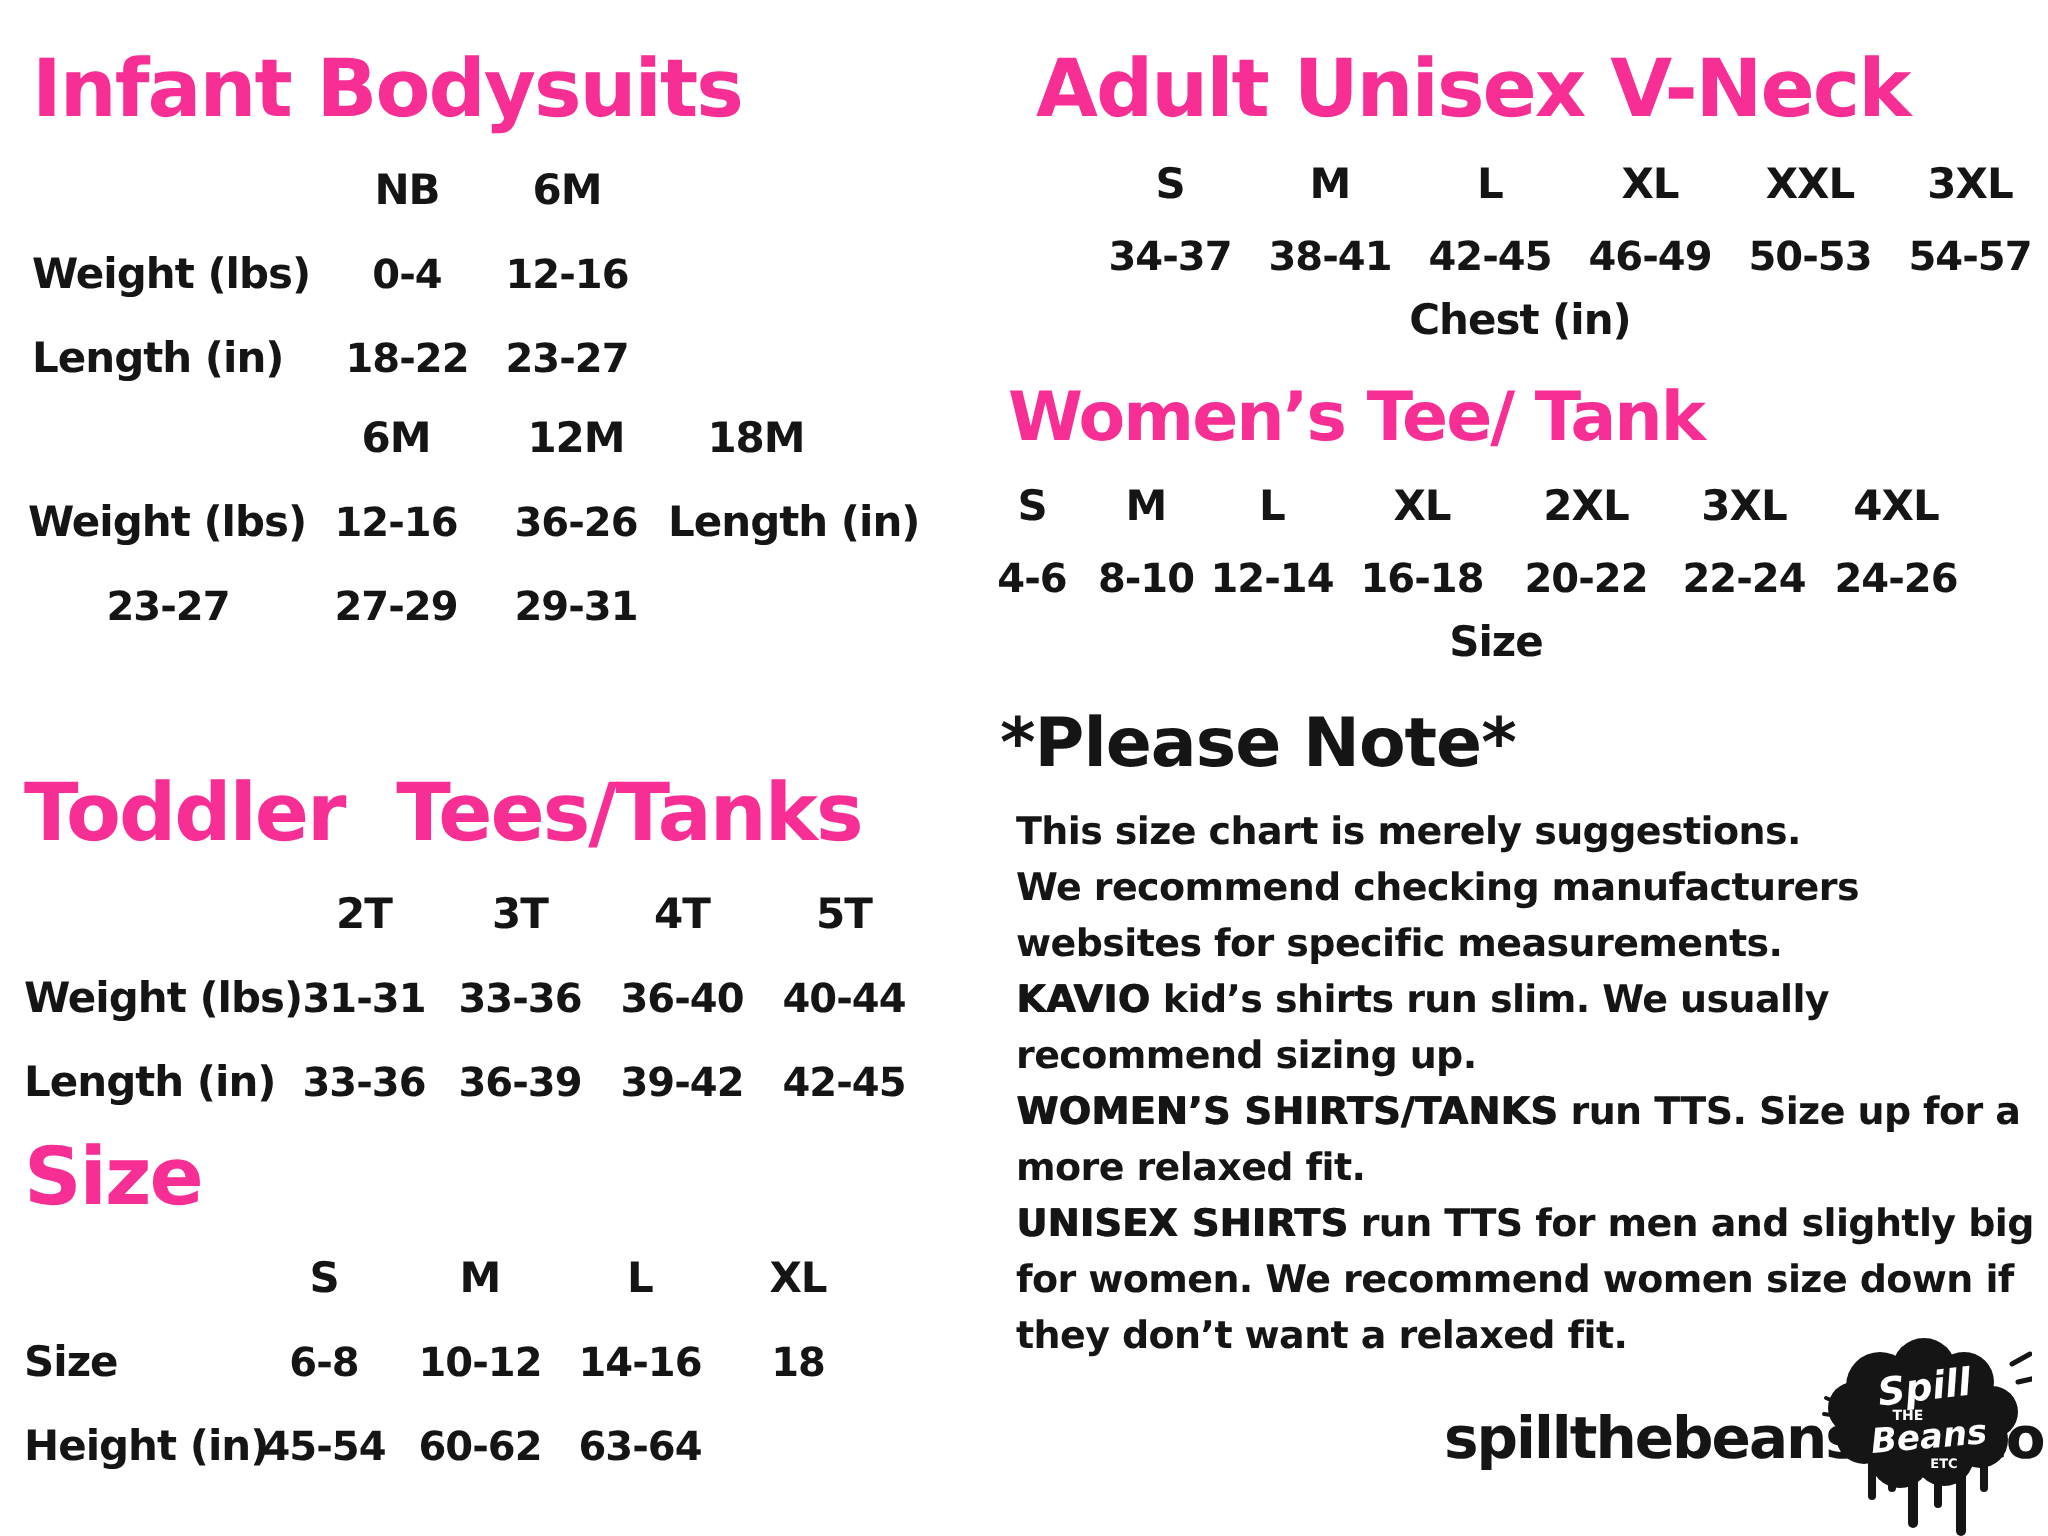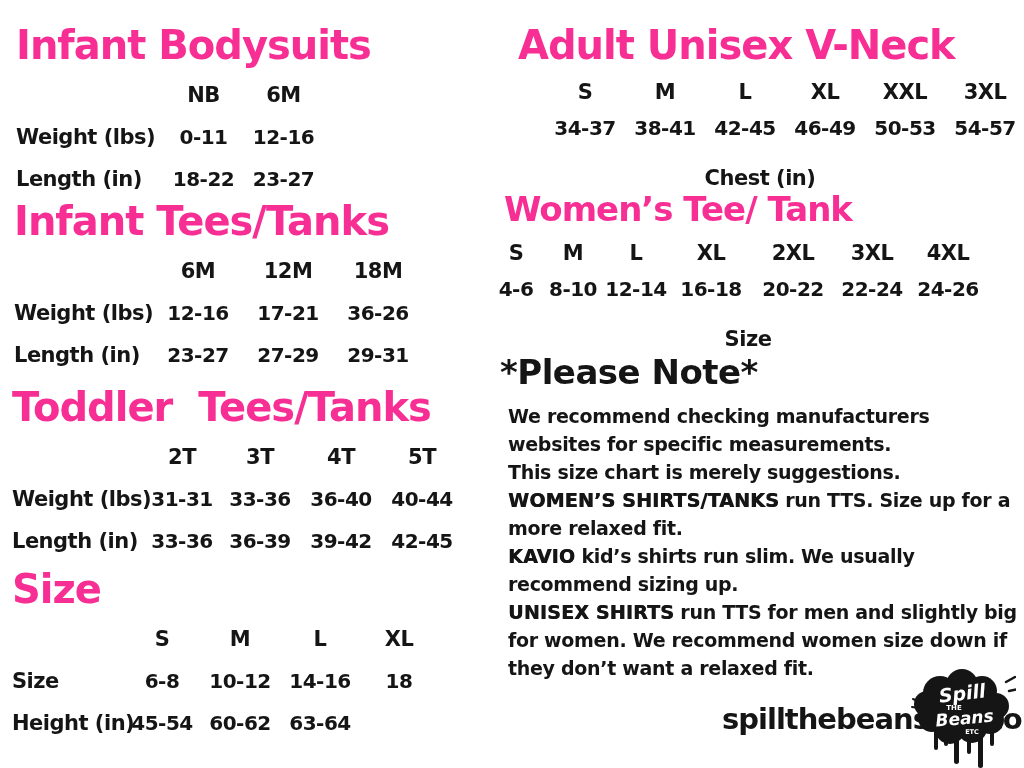--- a/index.html
+++ b/index.html
@@ -20,55 +20,53 @@
     white-space:pre;
     line-height:1.15;
     margin:0 0 6px 0;
   }
   .title-lg { font-size:34px; }
   .tbl { display:grid; font-size:20px; letter-spacing:-0.5px; }
   .cell { height:42px; display:flex; align-items:center; justify-content:center; white-space:nowrap; }
   .cell.hdr { font-size:21px; }
   .cell.lbl { justify-content:flex-start; font-size:21px; }
   .rt .cell { height:36px; }
-  .caption { text-align:center; font-size:21px; margin-top:20px; letter-spacing:-0.5px; }
+  .caption { text-align:center; font-size:21px; margin-top:2px; letter-spacing:-0.5px; }
   .note-title { font-size:34px; letter-spacing:-0.5px; margin:0 0 10px 0; }
   .note-body { font-size:19px; line-height:28px; letter-spacing:-0.3px; padding-left:8px; }
   .note-bold { text-shadow:0.6px 0 currentColor; letter-spacing:0.2px; }
   .website { position:absolute; left:722px; top:702px; font-size:29px; letter-spacing:-1px; }
   .logo { position:absolute; left:910px; top:666px; width:106px; height:102px; }
 </style>
 </head>
 <body>
 
 <div class="section" style="left:16px; top:22px;">
   <div class="title">Infant Bodysuits</div>
   <div class="tbl" style="grid-template-columns:150px 75px 85px;">
     <div class="cell lbl"></div>
     <div class="cell hdr">NB</div>
     <div class="cell hdr">6M</div>
     <div class="cell lbl">Weight (lbs)</div>
-    <div class="cell">0-11</div>
+    <div class="cell">0-4</div>
     <div class="cell">12-16</div>
     <div class="cell lbl">Length (in)</div>
     <div class="cell">18-22</div>
     <div class="cell">23-27</div>
   </div>
 </div>
 
 <div class="section" style="left:14px; top:198px;">
-  <div class="title">Infant Tees/Tanks</div>
   <div class="tbl" style="grid-template-columns:140px 88px 92px 88px;">
     <div class="cell lbl"></div>
     <div class="cell hdr">6M</div>
     <div class="cell hdr">12M</div>
     <div class="cell hdr">18M</div>
     <div class="cell lbl">Weight (lbs)</div>
     <div class="cell">12-16</div>
-    <div class="cell">17-21</div>
     <div class="cell">36-26</div>
     <div class="cell lbl">Length (in)</div>
     <div class="cell">23-27</div>
     <div class="cell">27-29</div>
     <div class="cell">29-31</div>
   </div>
 </div>
 
 <div class="section" style="left:12px; top:384px;">
   <div class="title">Toddler  Tees/Tanks</div>
@@ -147,24 +145,24 @@
     <div class="cell">20-22</div>
     <div class="cell">22-24</div>
     <div class="cell">24-26</div>
   </div>
   <div class="caption" style="width:520px;">Size</div>
 </div>
 
 <div class="section" style="left:500px; top:352px; width:525px;">
   <div class="note-title">*Please Note*</div>
   <div class="note-body">
+    <div><span class="note-bold"></span><span>This size chart is merely suggestions.</span></div>
     <div><span class="note-bold"></span><span>We recommend checking manufacturers websites for specific measurements.</span></div>
-    <div><span class="note-bold"></span><span>This size chart is merely suggestions.</span></div>
+    <div><span class="note-bold">KAVIO</span><span> kid’s shirts run slim. We usually recommend sizing up.</span></div>
     <div><span class="note-bold">WOMEN’S SHIRTS/TANKS</span><span> run TTS. Size up for a more relaxed fit.</span></div>
-    <div><span class="note-bold">KAVIO</span><span> kid’s shirts run slim. We usually recommend sizing up.</span></div>
     <div><span class="note-bold">UNISEX SHIRTS</span><span> run TTS for men and slightly big for women. We recommend women size down if they don’t want a relaxed fit.</span></div>
   </div>
 </div>
 
 <div class="website">spillthebeansetc.com</div>
 
 <div class="logo">
   <svg width="106" height="102" viewBox="0 0 106 102" xmlns="http://www.w3.org/2000/svg">
     <g fill="#151515">
 

